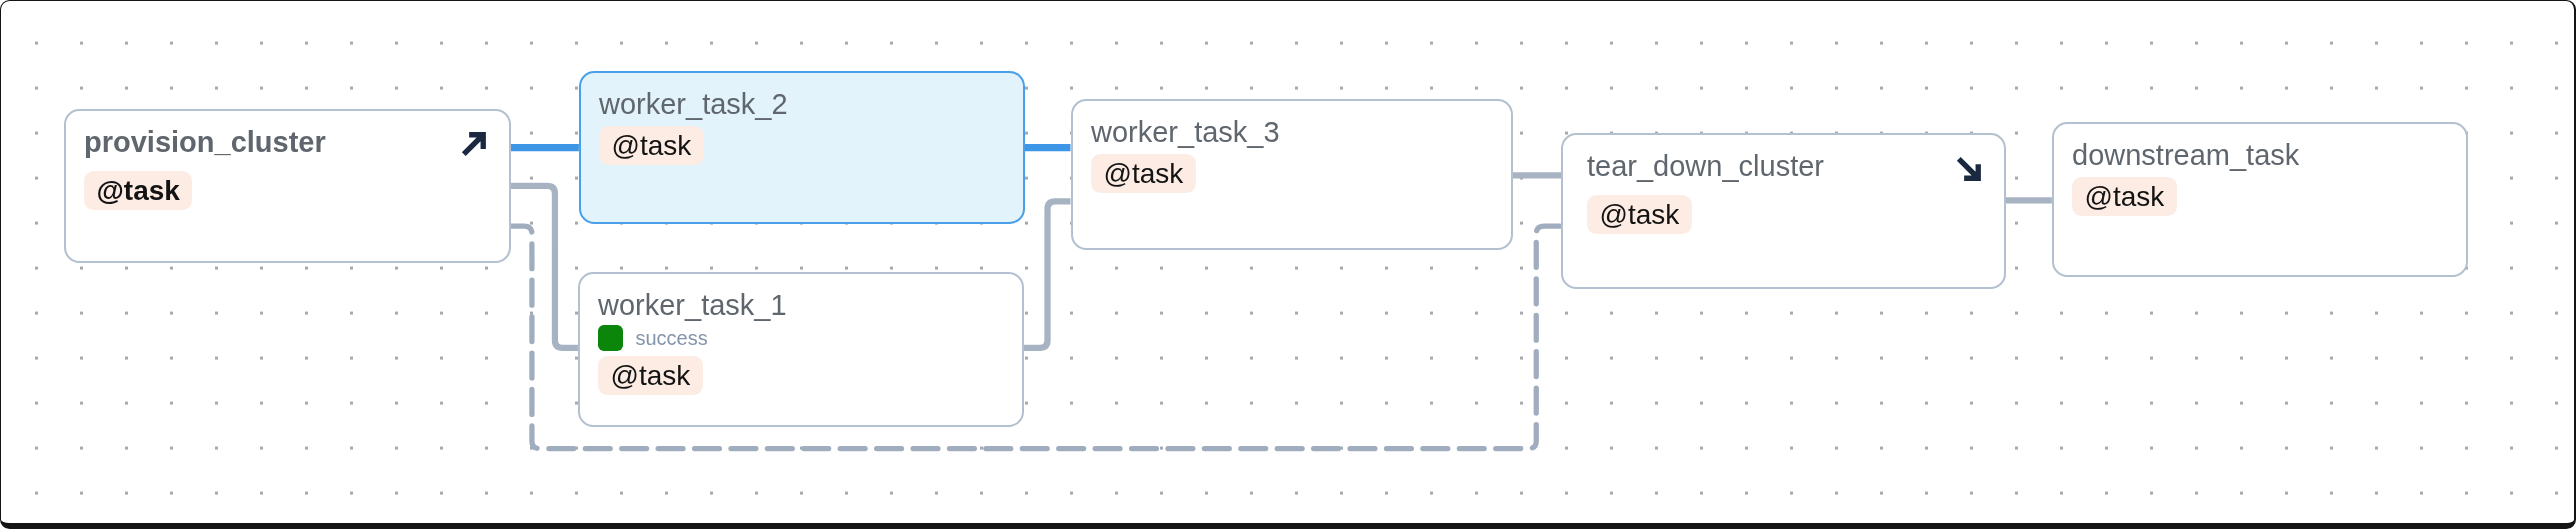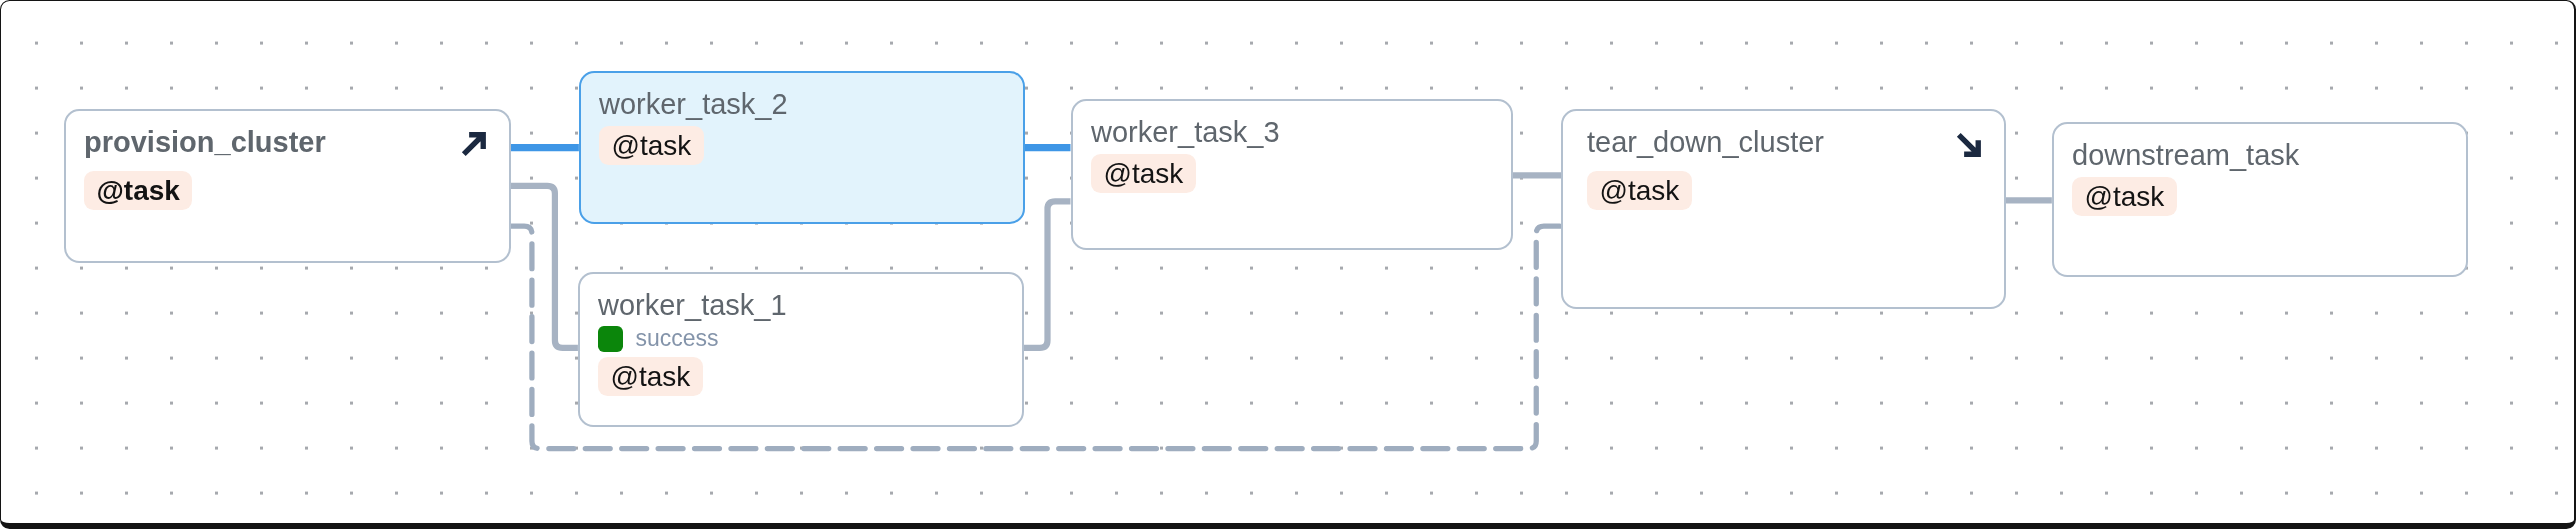--- a/index.html
+++ b/index.html
@@ -74,21 +74,21 @@
     align-items: center;
     gap: 12.5px;
   }
   .status-dot {
     width: 25px;
     height: 26px;
     border-radius: 5.8px;
     background: #0b860b;
   }
   .status-label {
-    font-size: 23px;
+    font-size: 20px;
     color: #8494aa;
   }
 </style>
 </head>
 <body>
 
 <div class="frame">
 
   <svg class="edges" width="2576" height="529" viewBox="0 0 2688 552" fill="none">
 
@@ -127,21 +127,21 @@
       <span class="status-label">success</span>
     </div>
     <span class="task-badge">@task</span>
   </div>
 
   <div class="node" style="left:1070px; top:98px; width:442px; height:151px;">
     <span class="node-title">worker_task_3</span>
     <span class="task-badge">@task</span>
   </div>
 
-  <div class="node" style="left:1560px; top:108px; width:445px; height:200px;padding-left:24px;">
+  <div class="node" style="left:1560px; top:132px; width:445px; height:156px;padding-left:24px;">
     <div class="node-title-row">
       <span class="node-title">tear_down_cluster</span>
       <span class="dir-icon">
         <svg width="35" height="35" viewBox="0 0 36 36" fill="none">
           <path d="M8 8 L27 27 M28 13.5 V28 H13.5" stroke="#1b2940" stroke-width="5.5"></path>
         </svg>
       </span>
     </div>
     <span class="task-badge">@task</span>
   </div>

